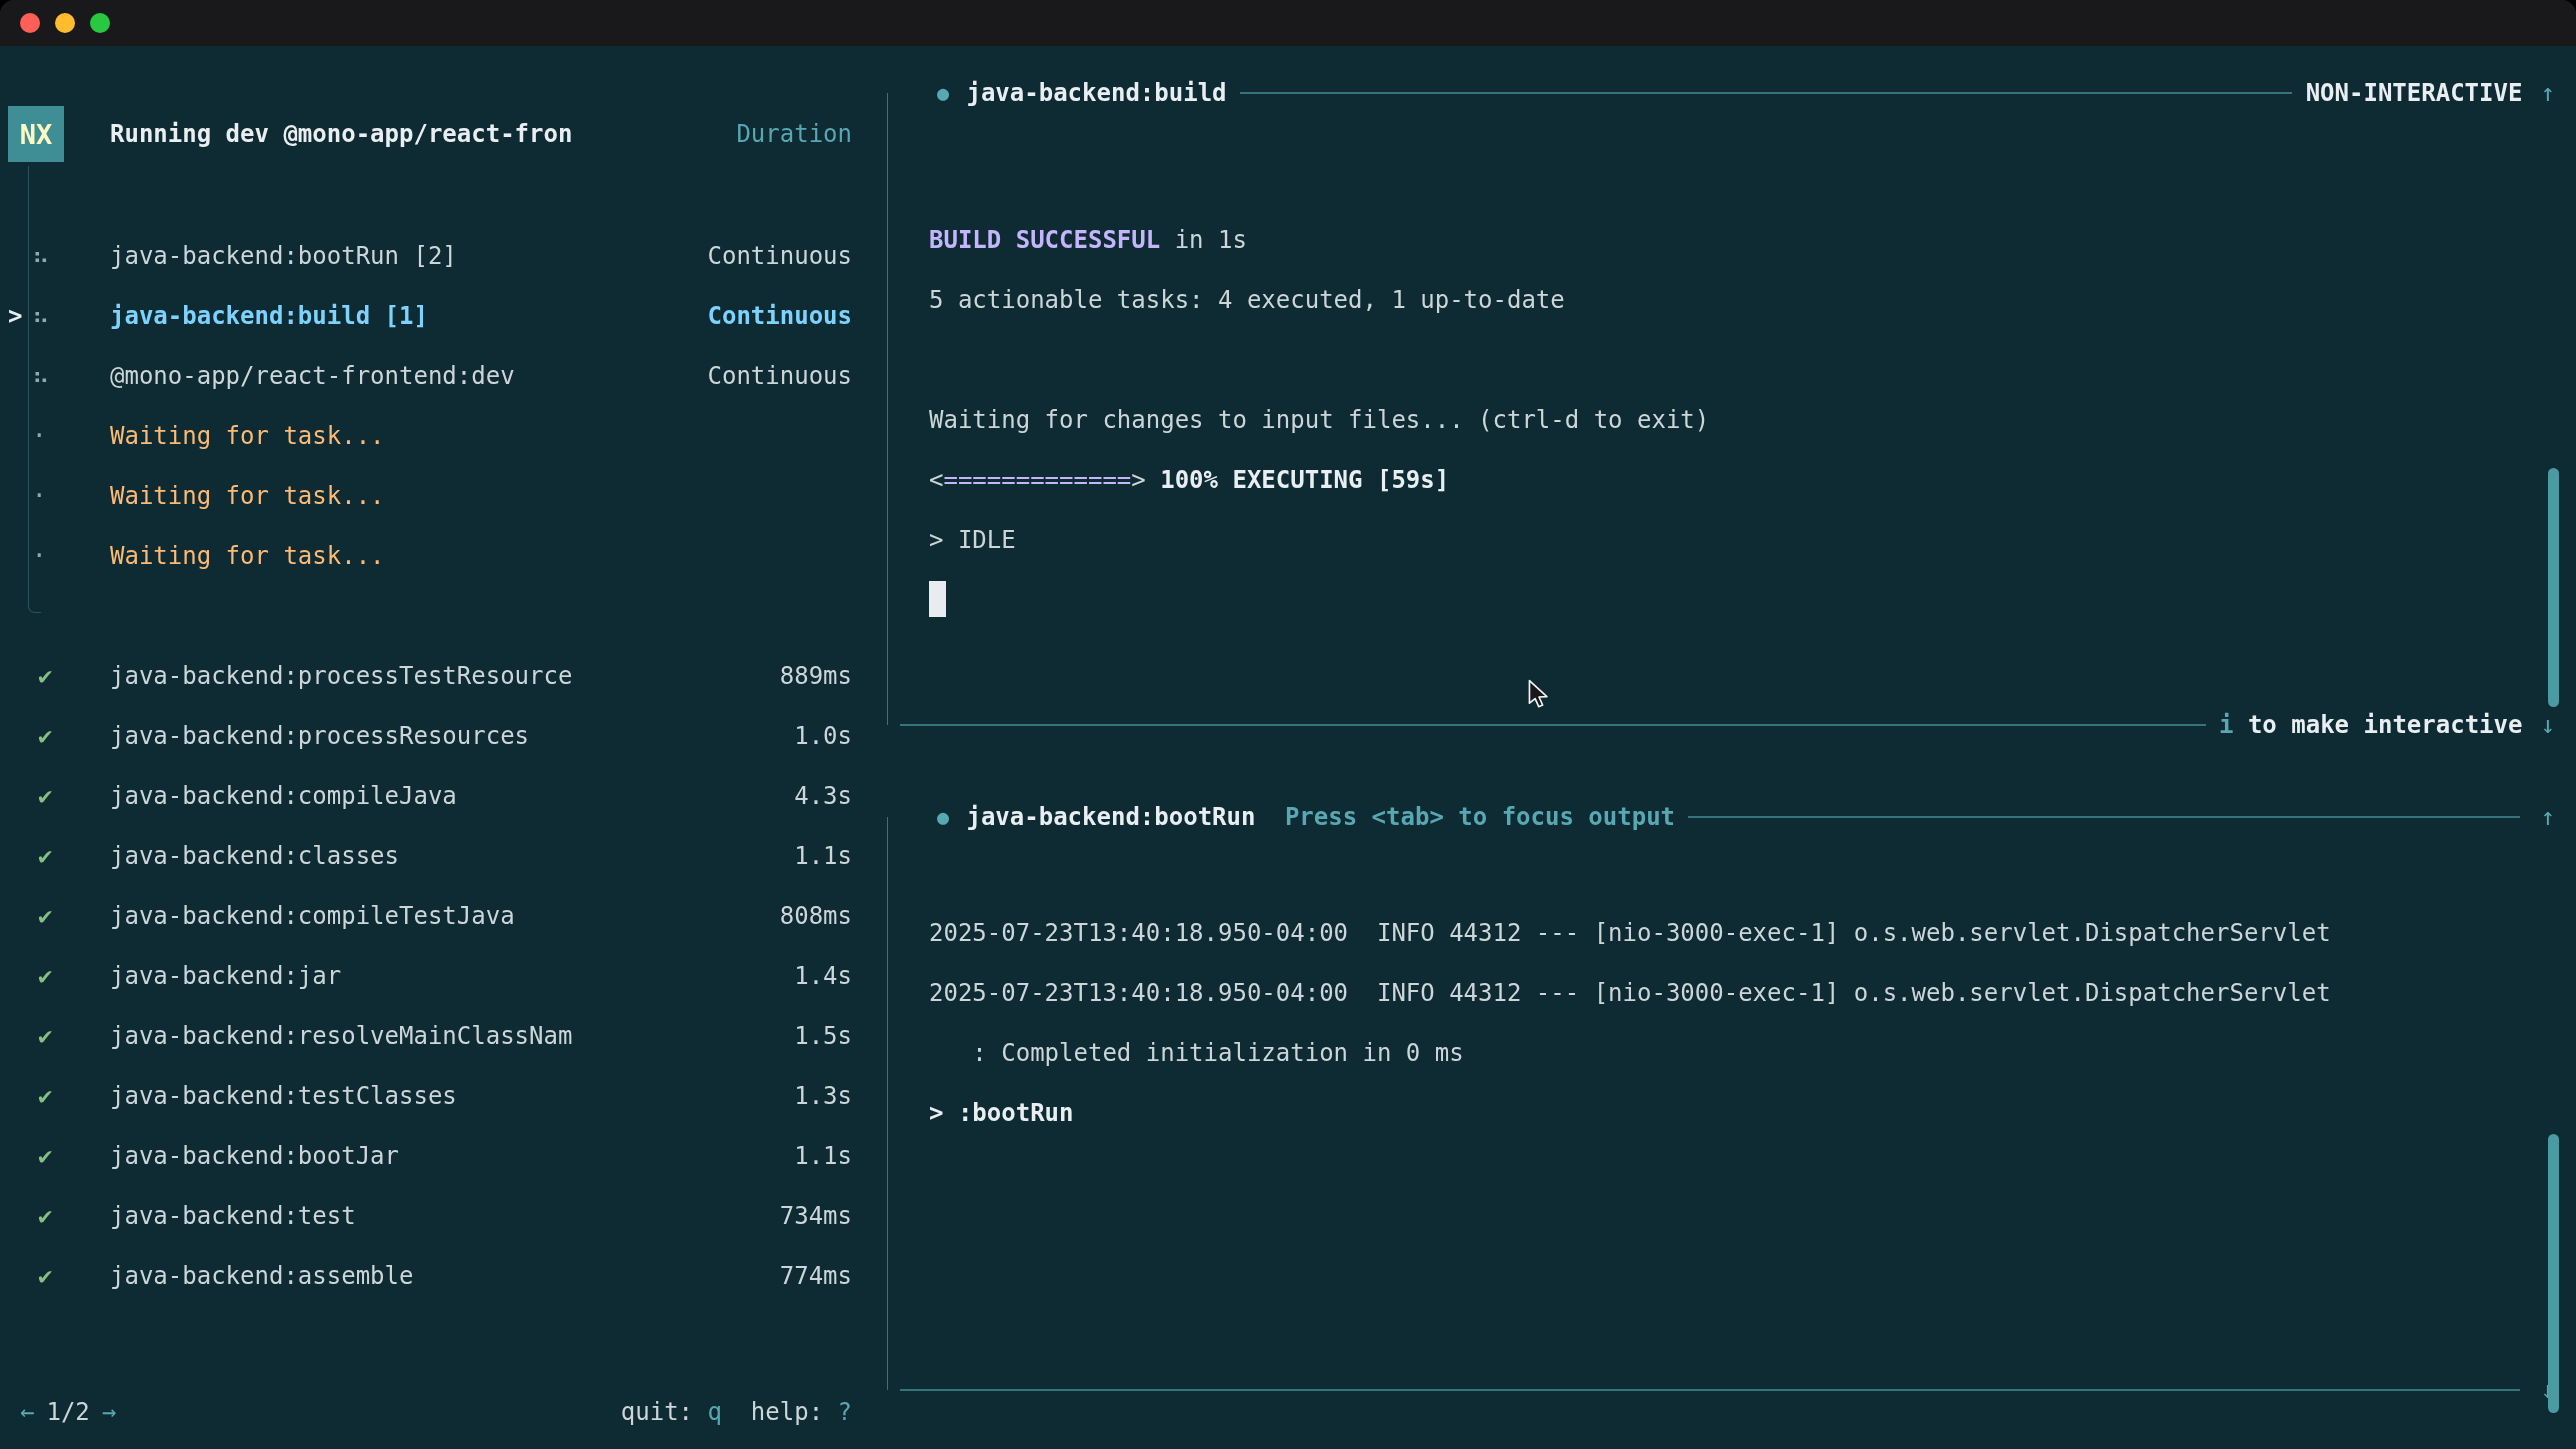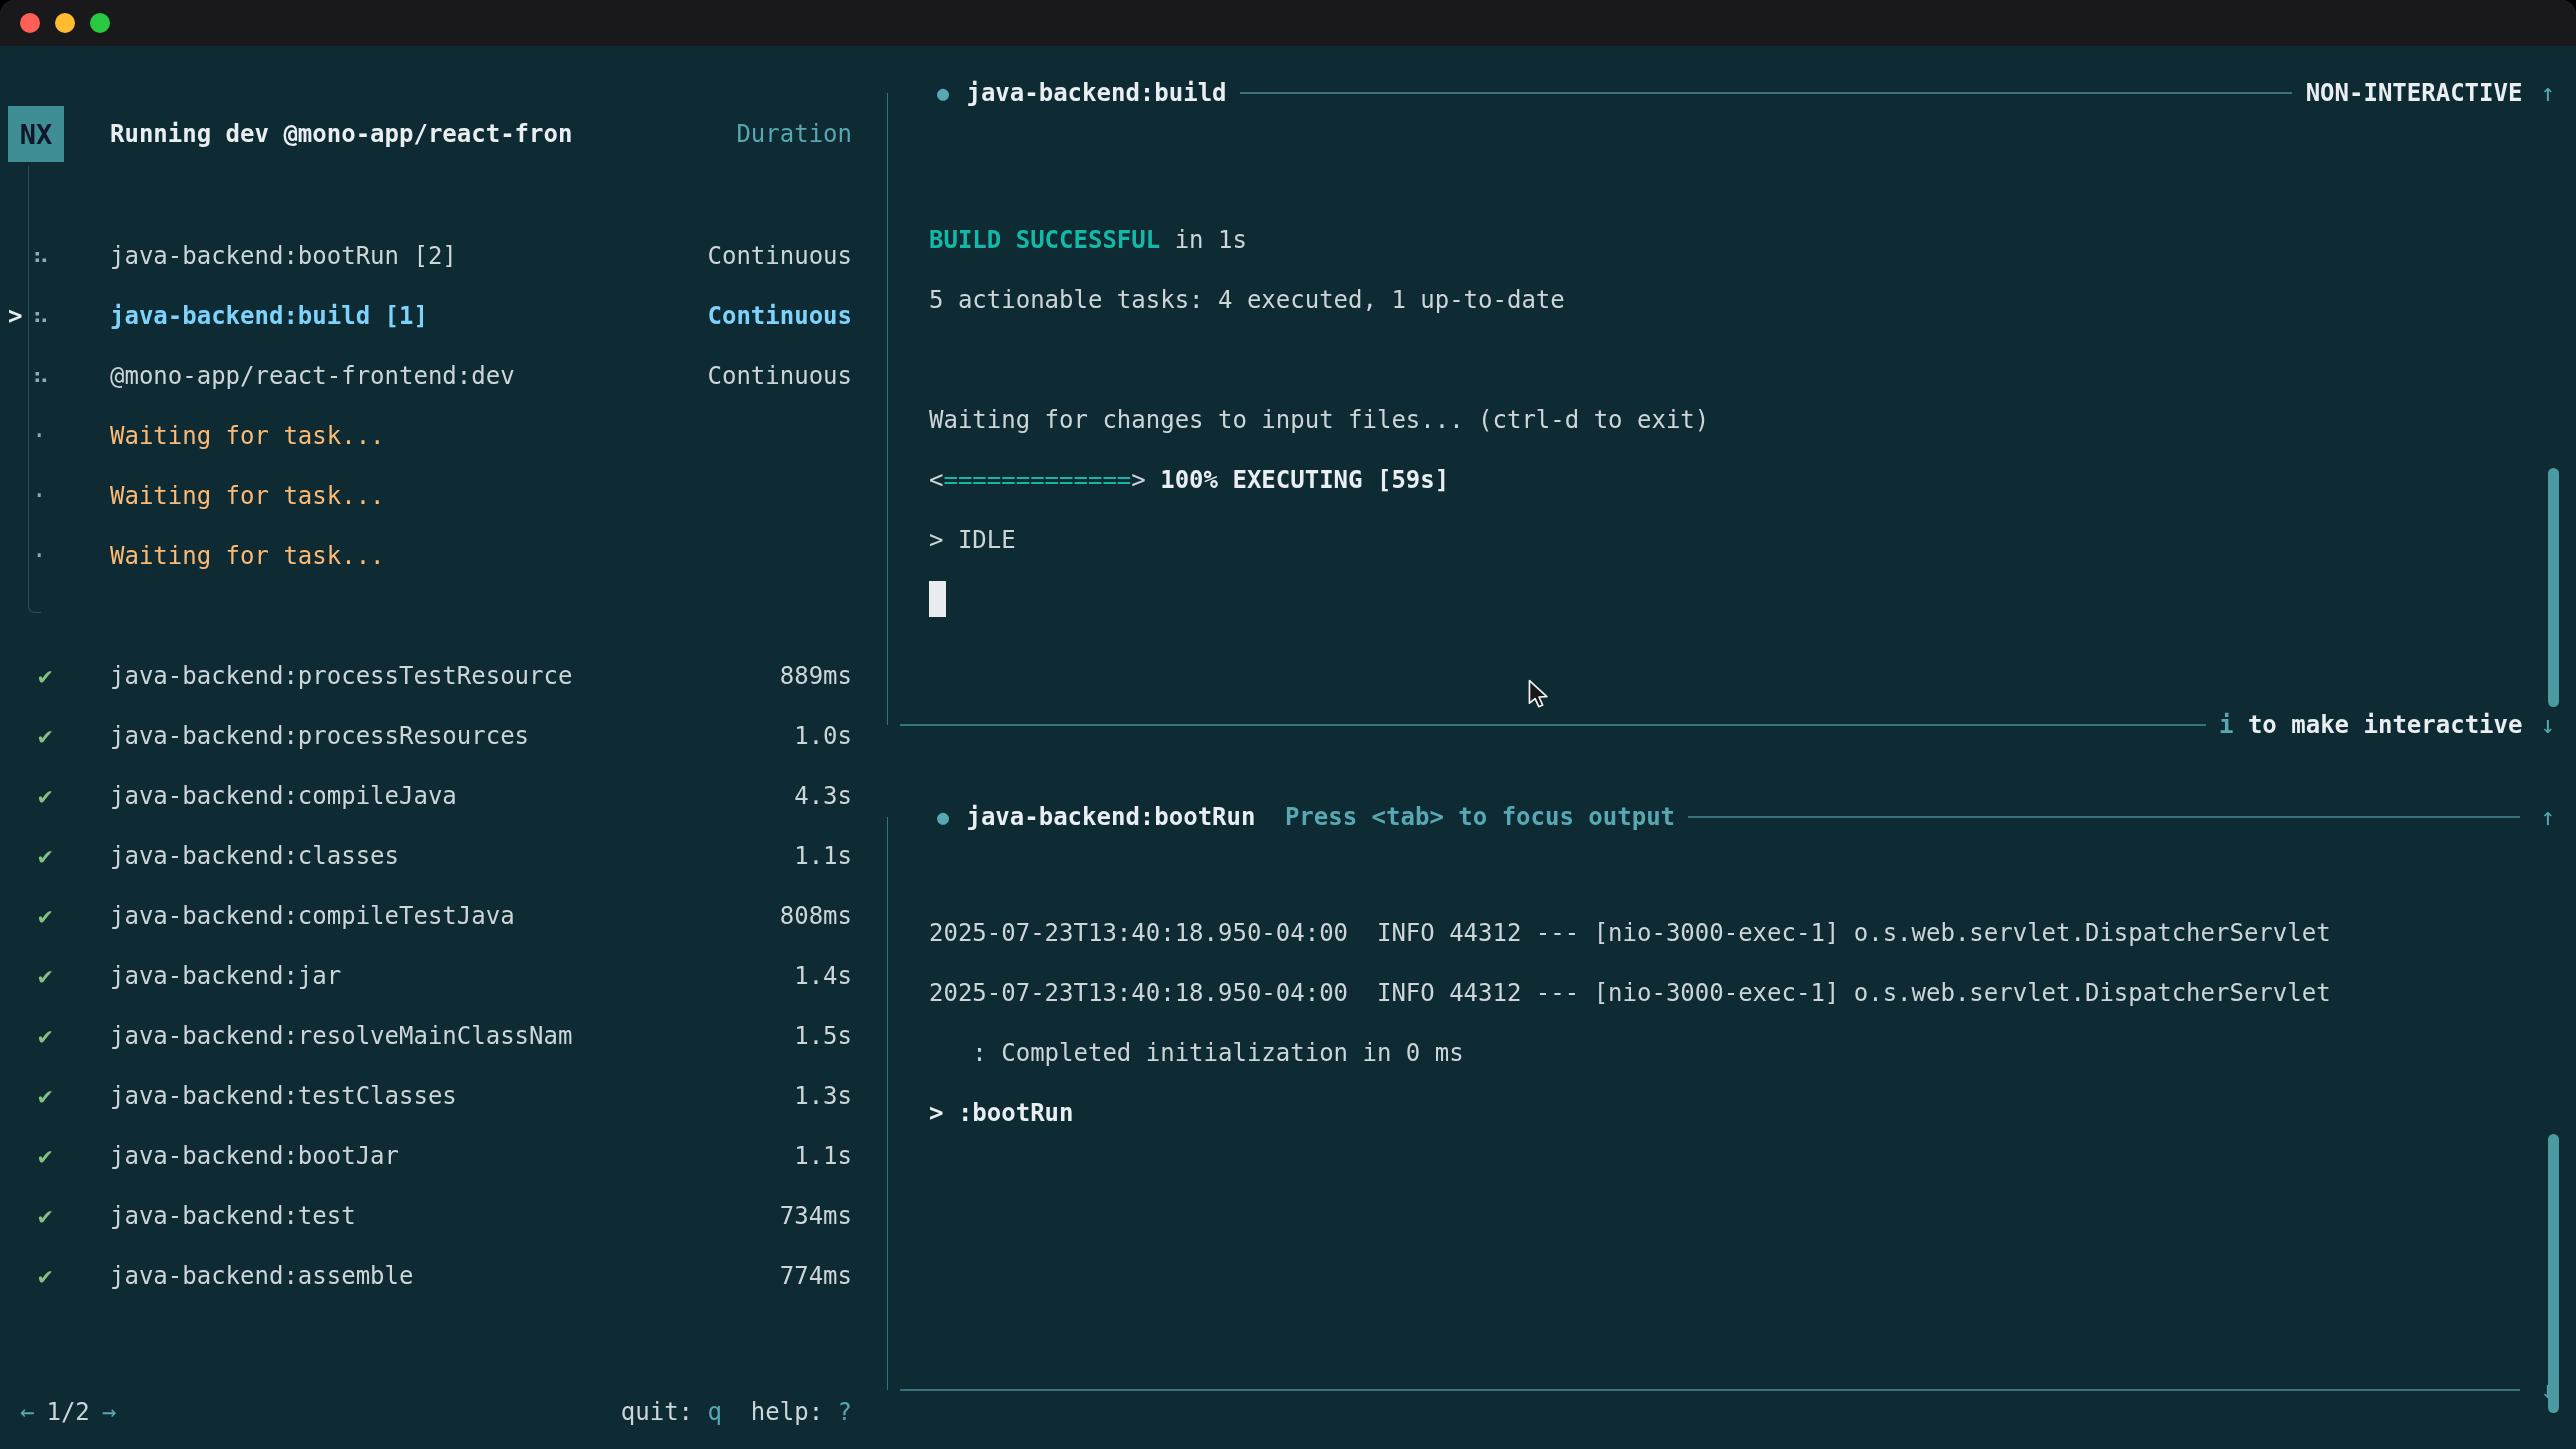--- a/index.html
+++ b/index.html
@@ -17,28 +17,28 @@
   
   .titlebar { height:46px; background:#19191b; display:flex; align-items:center; padding-left:20px; flex:0 0 auto; }
   .tl { width:20px; height:20px; border-radius:50%; margin-right:14.8px; }
   .tl-close { background:#ff5f57; } .tl-min { background:#febc2e; } .tl-max { background:#28c840; }
 
   .main { flex:1; display:flex; min-height:0; }
 
   
   .b { font-weight:bold; color:#e8eef1; }
   .t-teal { color:#57a8b2; }
-  .t-green { color:#14b8a6; }
+  .t-green { color:#c4b5fd; }
   .t-dim { color:#a3b5ba; }
 
   
   .sidebar { width:887px; flex:0 0 auto; position:relative; }
   .sb-header { display:flex; align-items:center; margin:60px 0 0 8px; height:56px; }
   .nx-badge {
-    width:56px; height:56px; background:#3f8e95; color:#0f172a;
+    width:56px; height:56px; background:#3f8e95; color:#fef9c3;
     font-weight:bold; font-size:27px; display:flex; align-items:center; justify-content:center;
   }
   .sb-title { margin-left:46px; font-weight:bold; color:#e8eef1; }
   .sb-duration { margin-left:auto; margin-right:35px; color:#57a8b2; }
 
   .sb-running { margin-top:64px; position:relative; }
   .rail {
     position:absolute; left:28px; top:-60px; bottom:-27px; width:13.4px;
     border-left:1.3px solid #2b525b; border-bottom:1.3px solid #2b525b;
     border-bottom-left-radius:6.7px;

